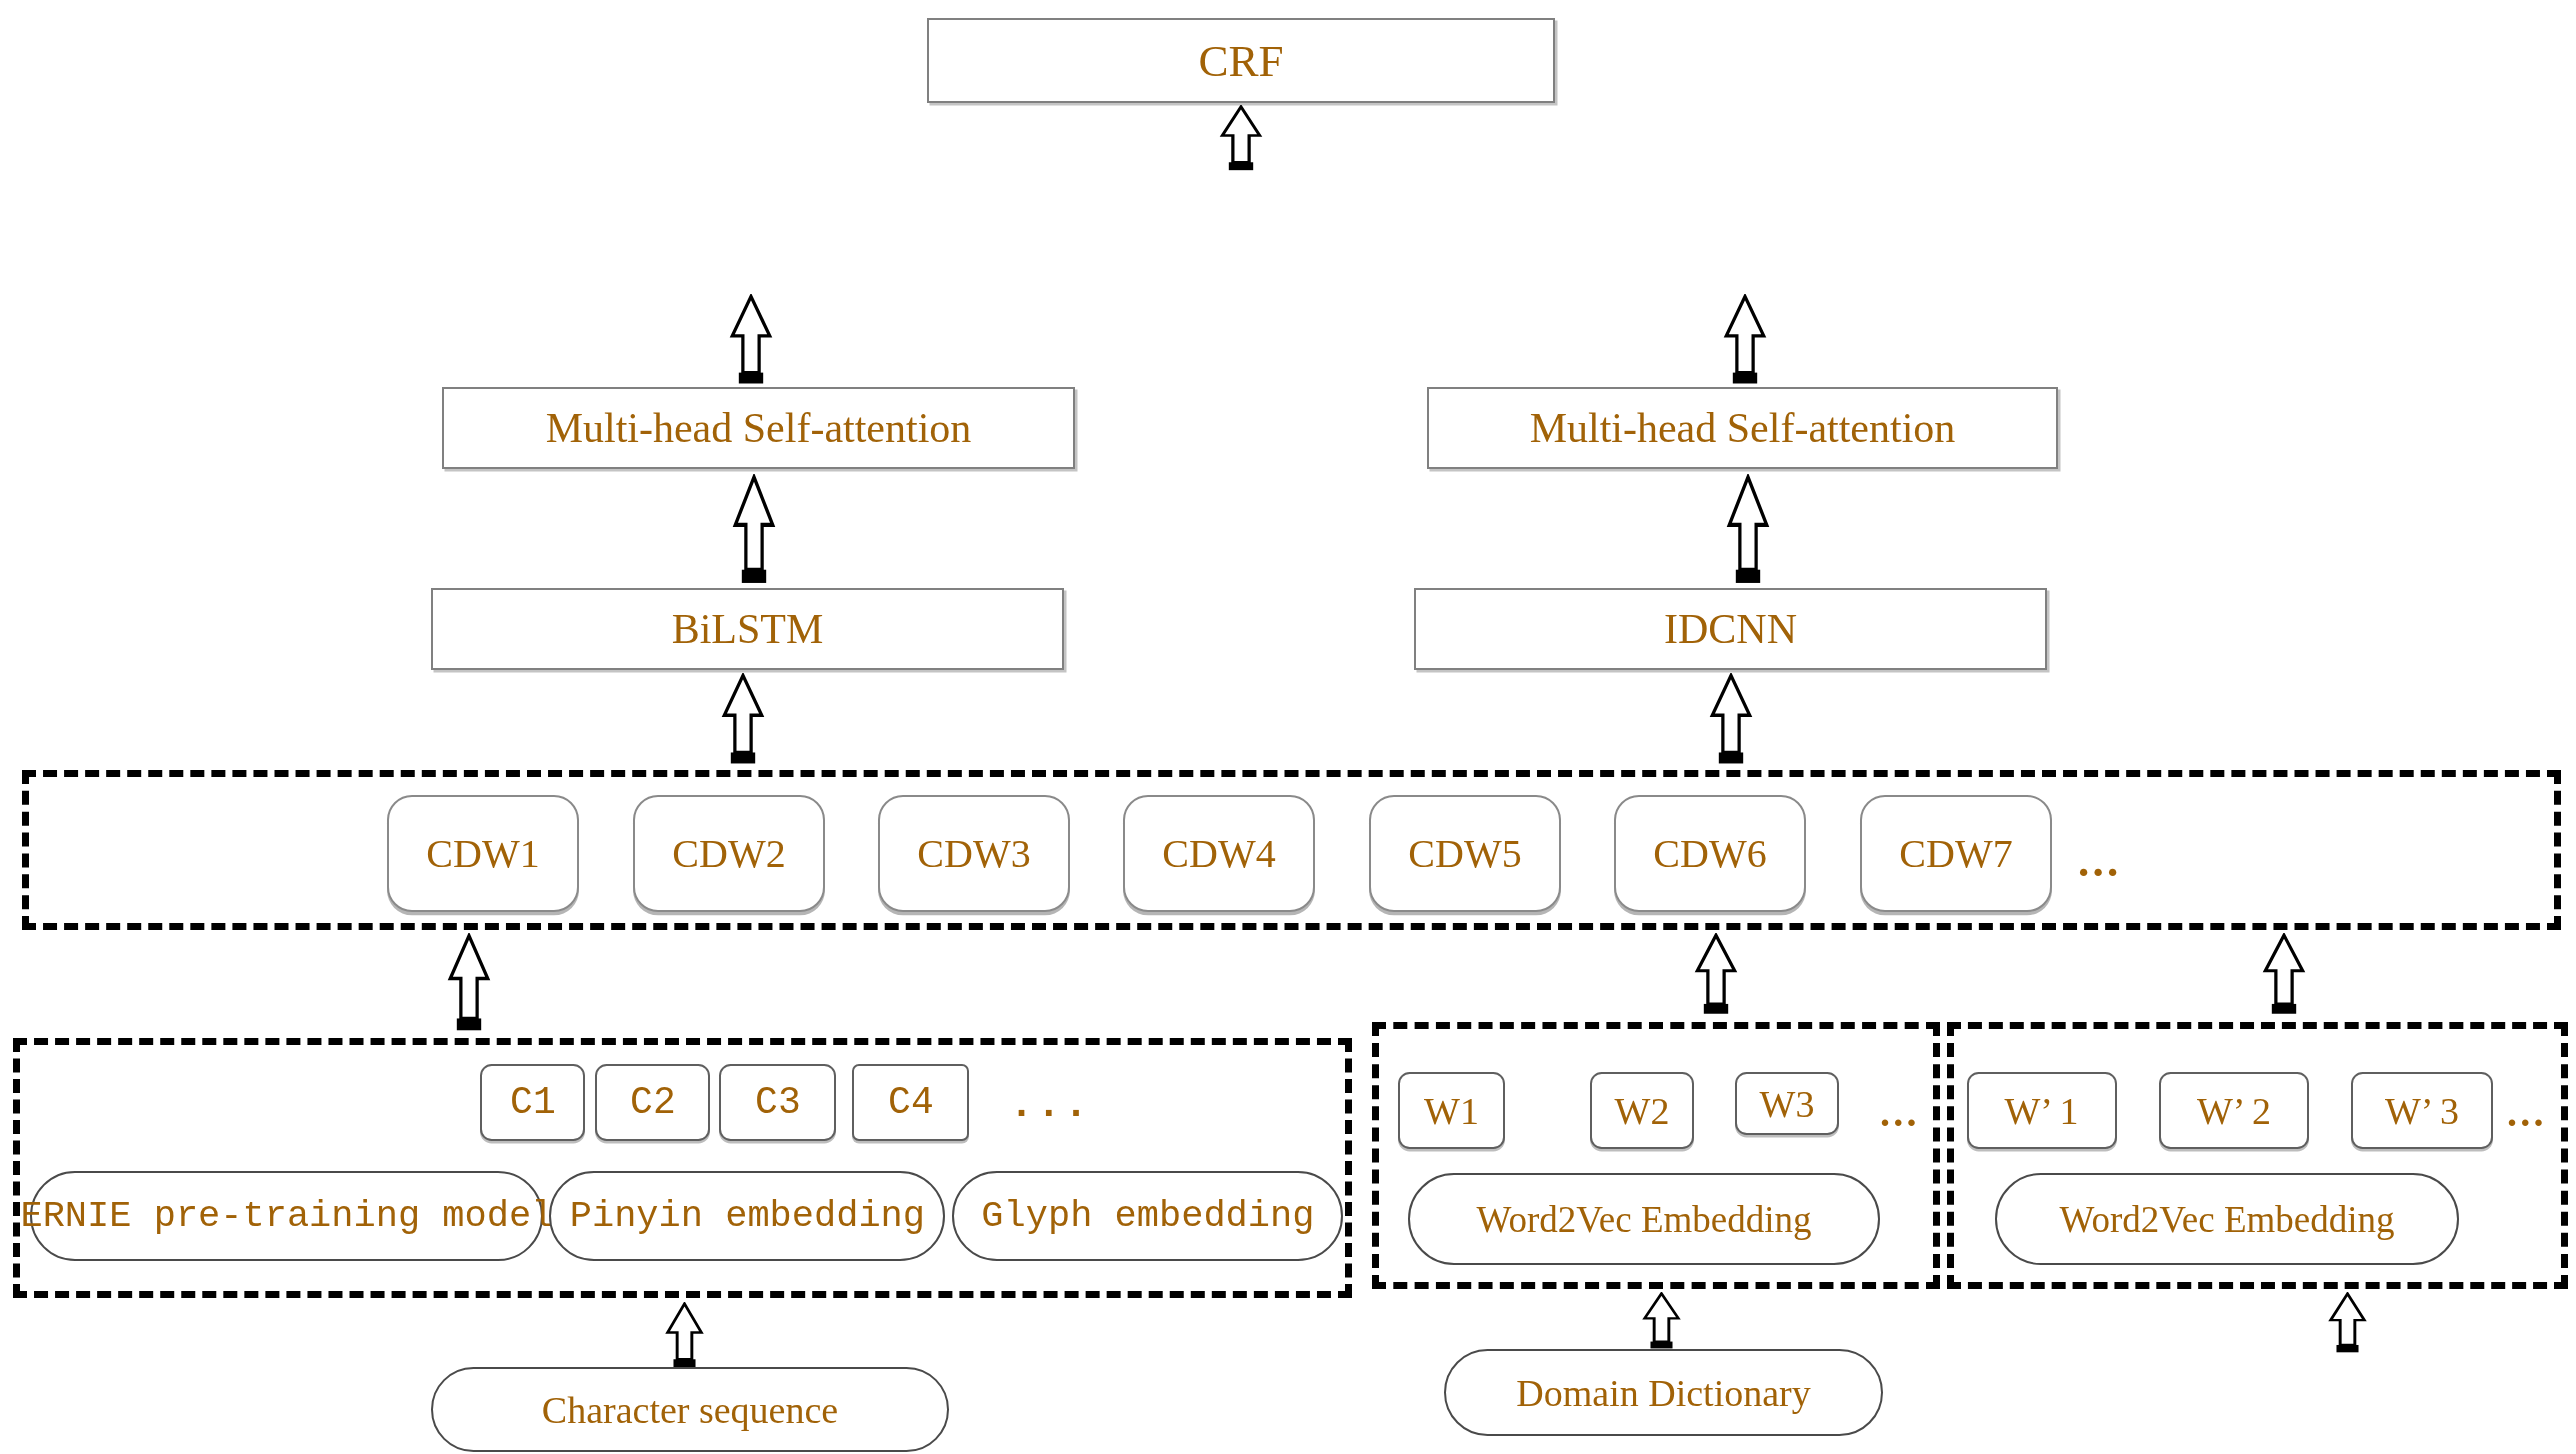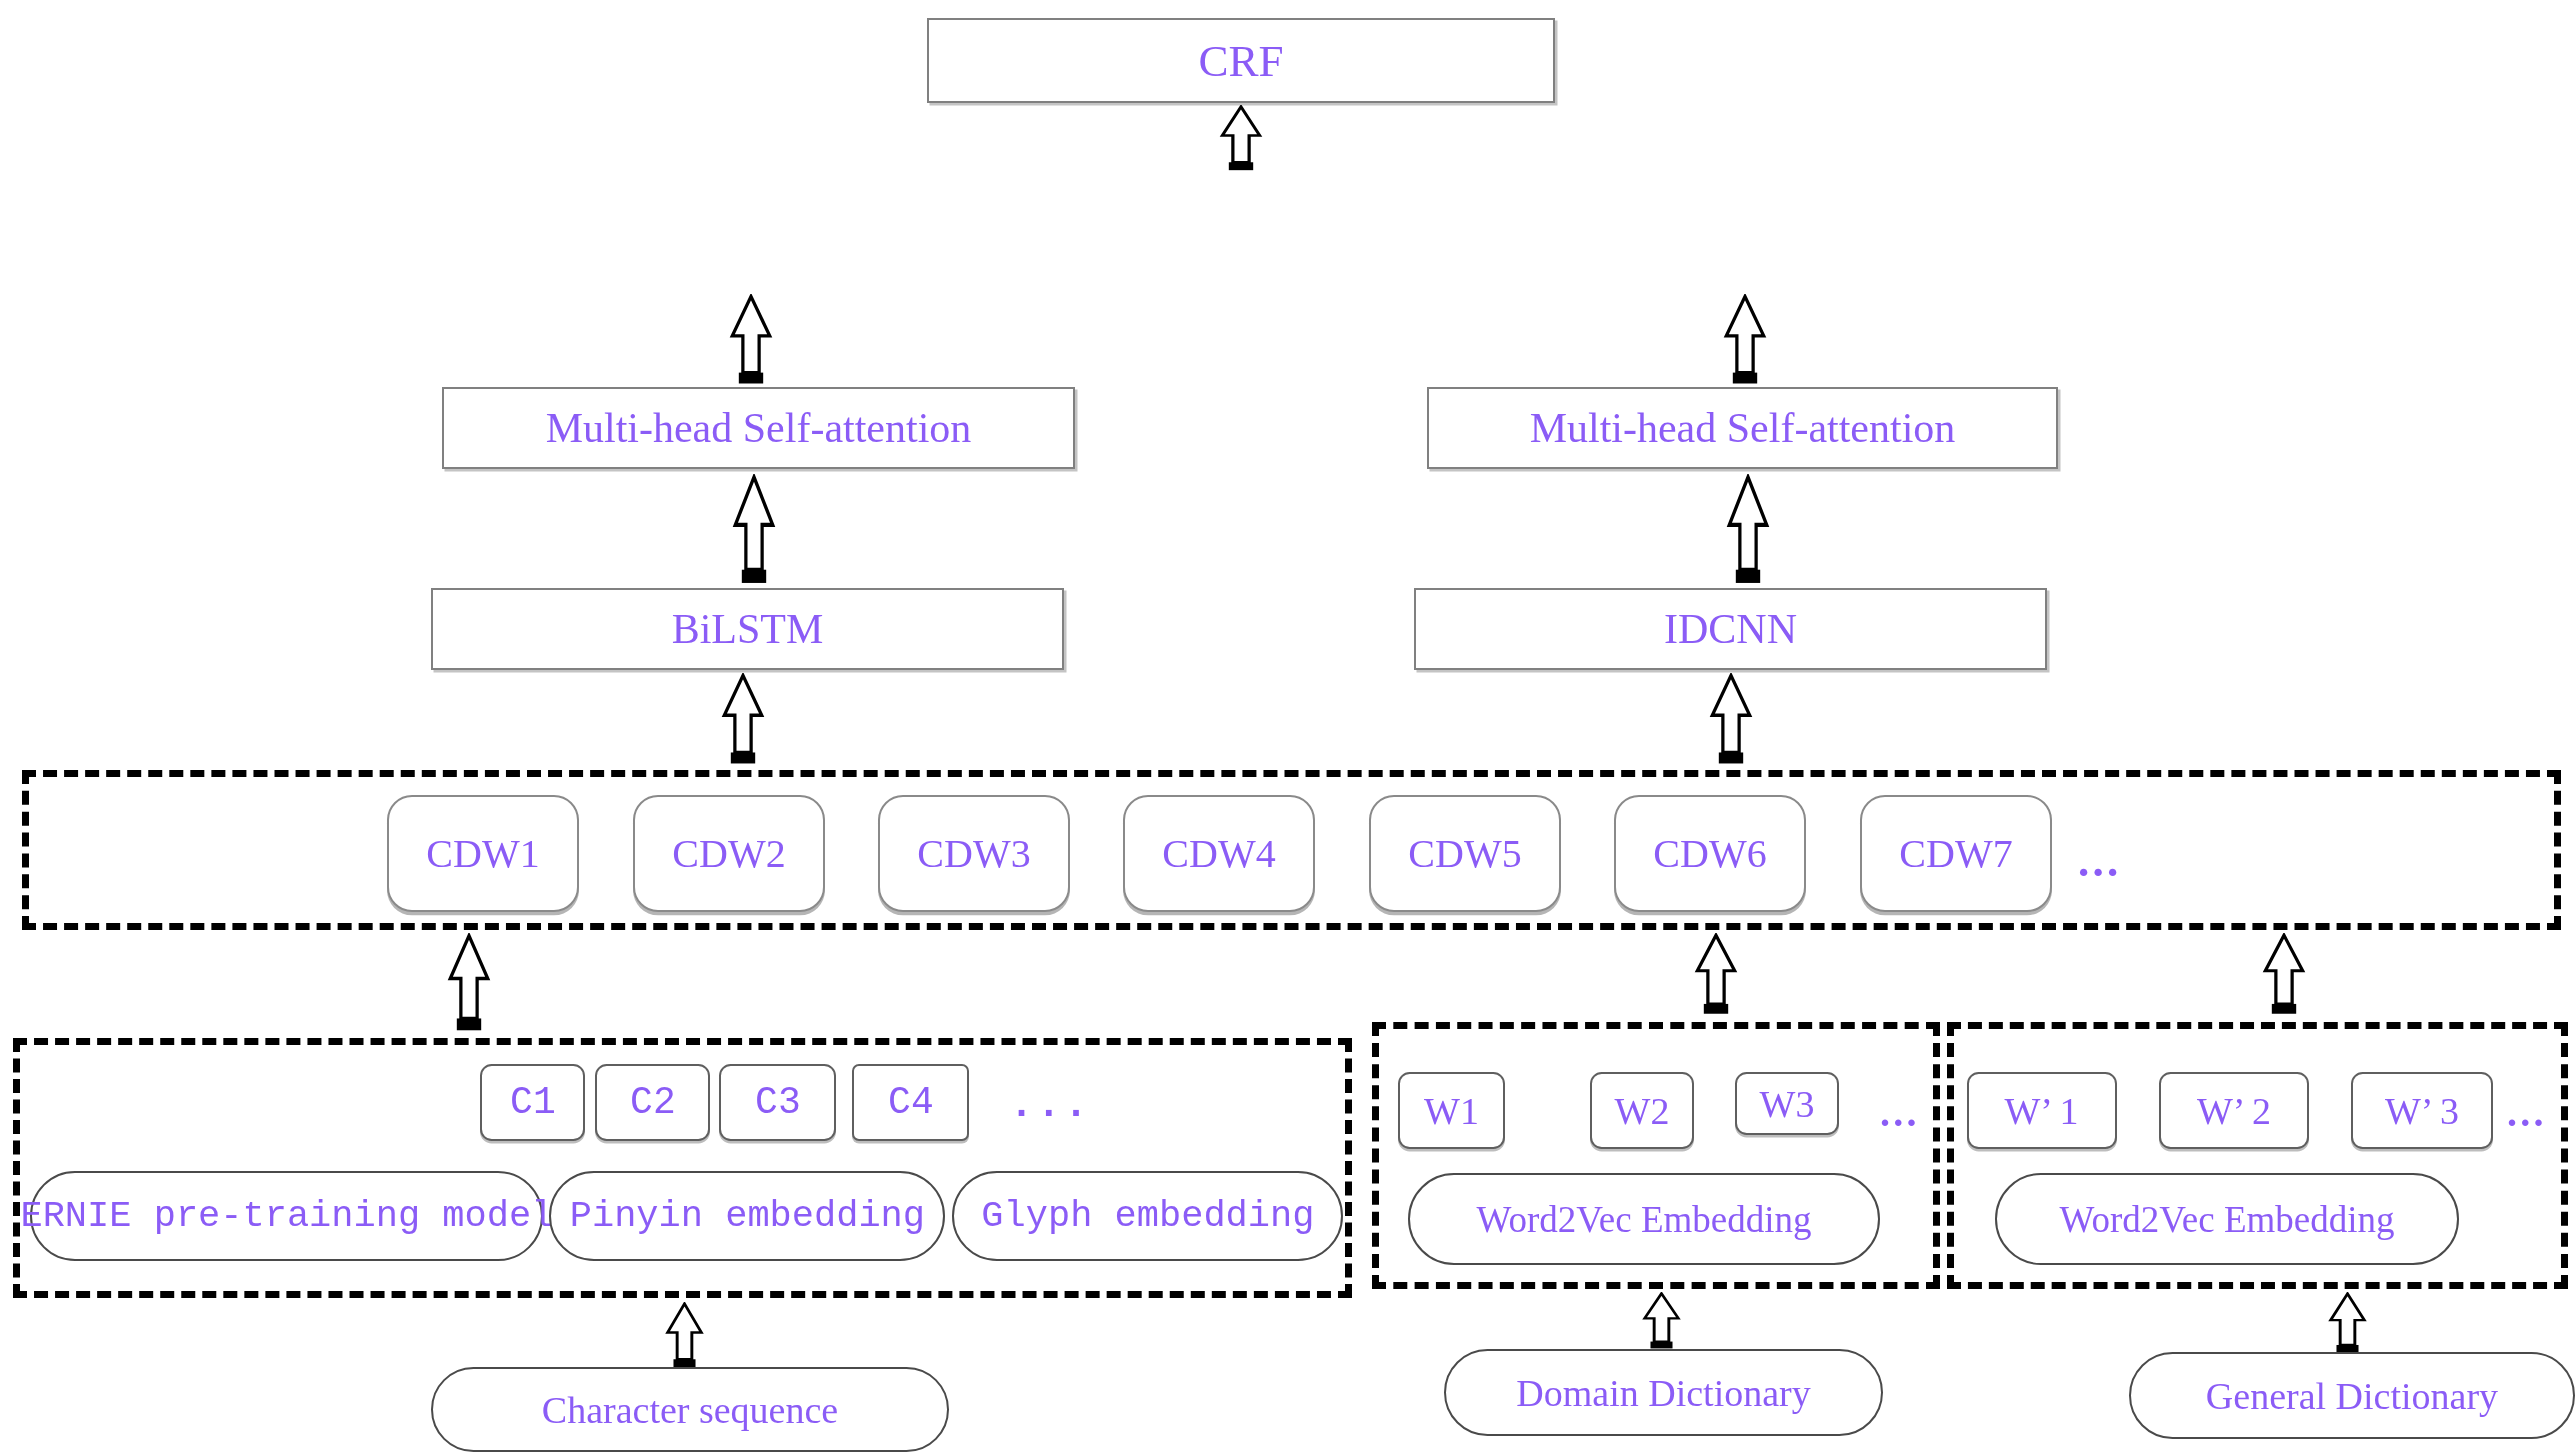--- a/index.html
+++ b/index.html
@@ -1,19 +1,19 @@
 <!DOCTYPE html>
 <html style="font-size:13.4px"><head>
 <meta charset="utf-8">
 <style>
   * { box-sizing: border-box; margin: 0; padding: 0; }
   body { background:#ffffff; }
   .page {
     position: relative; width: 2576px; height: 1454px; background:#ffffff;
-    font-family: "Liberation Serif", "DejaVu Serif", serif; color:#8b5cf6;
+    font-family: "Liberation Serif", "DejaVu Serif", serif; color:#a16207;
     overflow: hidden;
   }
   .rect {
     position:absolute; background:#fff; border:2.5px solid #808080;
     box-shadow: 2.5px 2.5px 0 #c4c4c4;
     display:flex; align-items:center; justify-content:center;
     text-align:center; white-space:nowrap;
   }
   .cdw {
     position:absolute; background:#fff; border:2.5px solid #8a8a8a;
@@ -143,16 +143,15 @@
       <path d="M32 3 L9 50 L22 50 L22 94 L42 94 L42 50 L55 50 Z" fill="#fff" stroke="#000" stroke-width="4"></path>
       <rect x="17" y="94" width="30" height="13" fill="#000"></rect>
     </svg>
   <svg class="arrow" style="left:2324px; top:1292px; width:47px; height:62px;" viewBox="0 0 64 110" preserveAspectRatio="none">
       <path d="M32 3 L9 50 L22 50 L22 94 L42 94 L42 50 L55 50 Z" fill="#fff" stroke="#000" stroke-width="4"></path>
       <rect x="17" y="94" width="30" height="13" fill="#000"></rect>
     </svg>
 
   <div class="pill" style="left:431px; top:1367px; width:518px; height:85px; font-size:38px;">Character sequence</div>
   <div class="pill" style="left:1444px; top:1349px; width:439px; height:87px; font-size:38px;text-align:center;">Domain Dictionary</div>
-  <div class="pill" style="left:2129px; top:1352px; width:446px; height:87px; font-size:38px;">General Dictionary</div>
 
 </div>
 
 
 </body></html>

